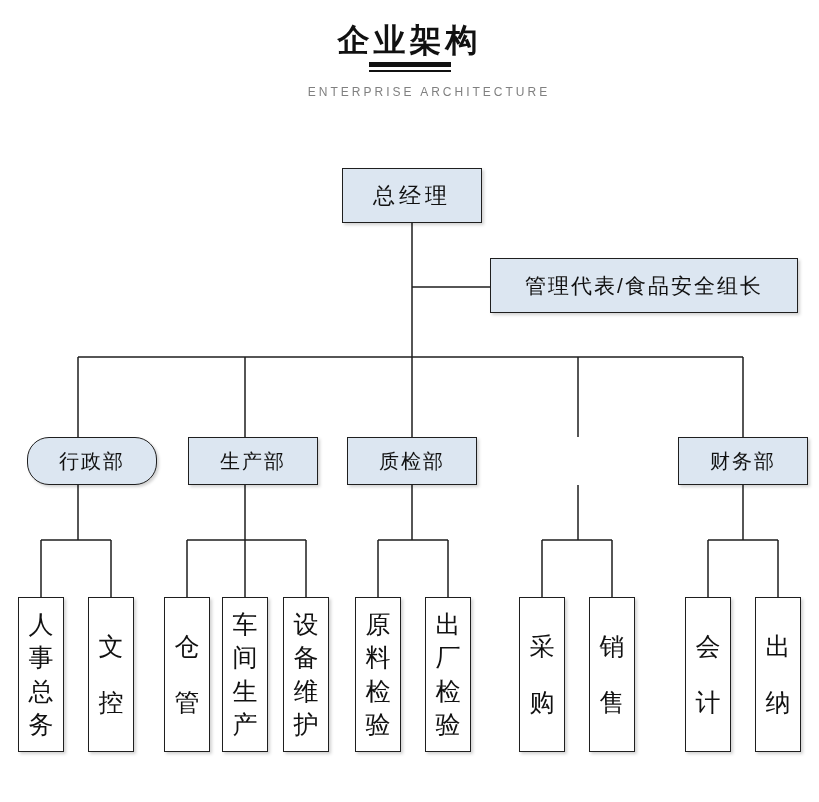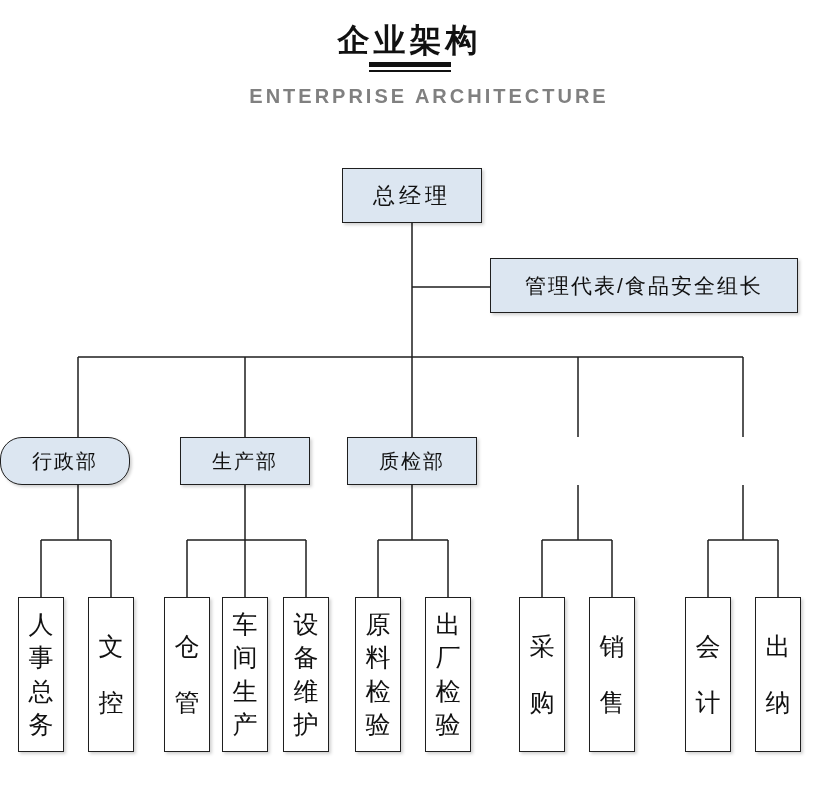--- a/index.html
+++ b/index.html
@@ -24,37 +24,37 @@
     font-size:32px;font-weight:bold;color:#111111;
     letter-spacing:4px;line-height:40px;
   }
   .underline{
     width:82px;height:3px;margin:2px auto 0 auto;
     border-top:5px solid #111111;
     border-bottom:2px solid #111111;
   }
   .subtitle{
     margin-top:13px;
-    font-size:20px;color:var(--subtitle);
-    letter-spacing:3px;font-weight:bold;margin-left:39px;
+    font-size:12px;color:var(--subtitle);
+    letter-spacing:3px;font-weight:normal;margin-left:39px;
   }
   .node{
     position:absolute;
     box-sizing:border-box;
     border:1.5px solid var(--border);
     background:var(--fill);
     display:flex;align-items:center;justify-content:center;
     color:#111111;
     box-shadow:2px 2px 3px rgba(0,0,0,0.18);
   }
   .root{left:342px;top:168px;width:140px;height:55px;font-size:22px;letter-spacing:4px;}
   .staff{left:490px;top:258px;width:308px;height:55px;font-size:21px;letter-spacing:2px;}
   .dept{top:437px;width:130px;height:48px;font-size:20px;letter-spacing:2px;}
-  .dept.d0{left:0;border-radius:22px;}
-  .dept.d1{left:180px;}
+  .dept.d0{left:27px;border-radius:22px;}
+  .dept.d1{left:188px;}
   .dept.d2{left:347px;font-family:Liberation Serif, serif;}
   .dept.d3{left:513px;}
   .dept.d4{left:678px;}
   .child{
     top:597px;width:46px;height:155px;
     background:var(--child-fill);
     flex-direction:column;justify-content:space-evenly;
     font-size:25px;line-height:1;
     padding:6px 0;
   }
@@ -88,20 +88,21 @@
     <div class="underline"></div>
     <div class="subtitle">ENTERPRISE ARCHITECTURE</div>
   </div>
 
   <div class="node root">总经理</div>
   <div class="node staff">管理代表/食品安全组长</div>
 
   <div class="node dept d0">行政部</div>
   <div class="node dept d1">生产部</div>
   <div class="node dept d2">质检部</div>
+  <div class="node dept d4">财务部</div>
 
   <div class="node child vtext c0">
       <span>人</span>
       <span>事</span>
       <span>总</span>
       <span>务</span>
     </div>
   <div class="node child vtext c1">
       <span>文</span>
       <span>控</span>

